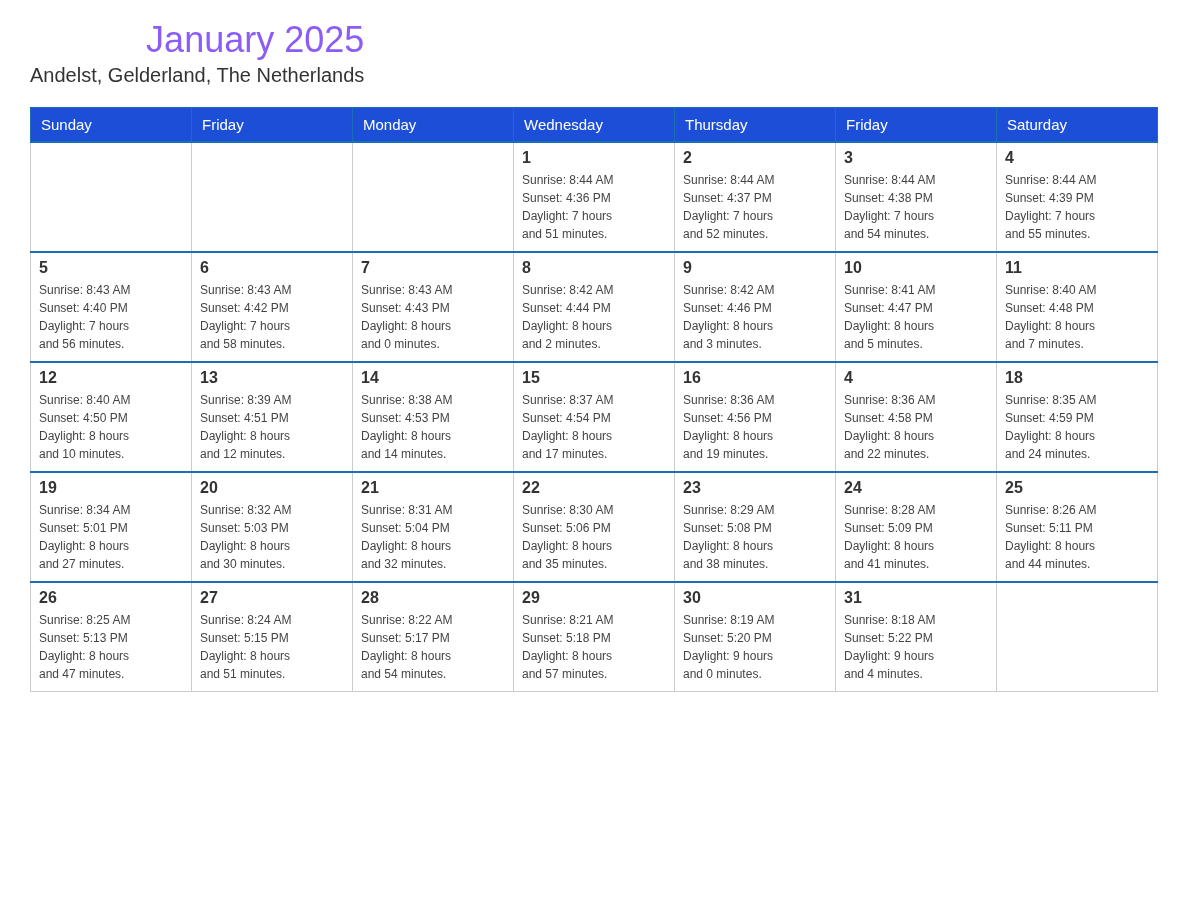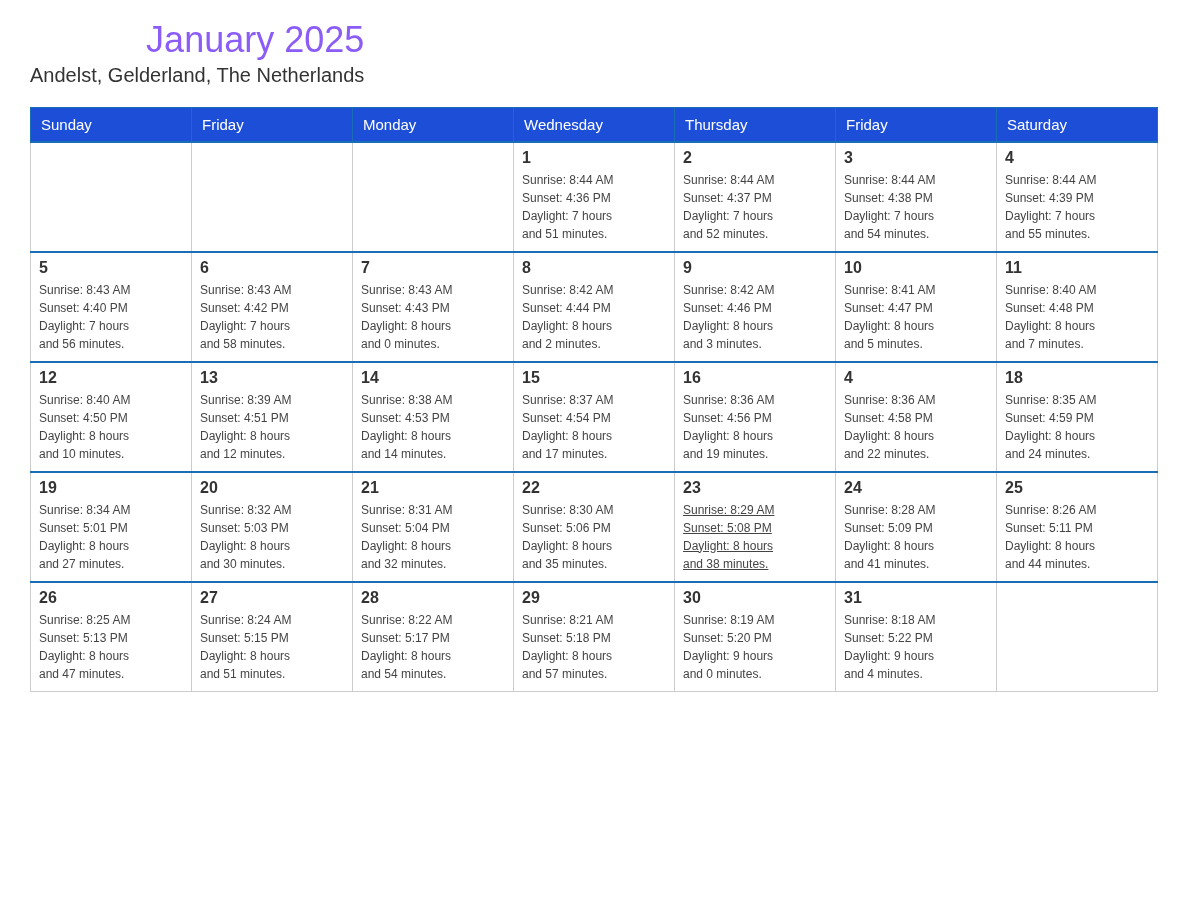--- a/index.html
+++ b/index.html
@@ -281,21 +281,21 @@
         </td>
         <td>
           <div class="day-number">22</div>
           <div class="day-info" style="white-space: pre-line;">Sunrise: 8:30 AM
 Sunset: 5:06 PM
 Daylight: 8 hours
 and 35 minutes.</div>
         </td>
         <td>
           <div class="day-number">23</div>
-          <div class="day-info" style="white-space: pre-line; text-decoration: underline;">Sunrise: 8:29 AM
+          <div class="day-info" style="white-space: pre-line;">Sunrise: 8:29 AM
 Sunset: 5:08 PM
 Daylight: 8 hours
 and 38 minutes.</div>
         </td>
         <td>
           <div class="day-number">24</div>
           <div class="day-info" style="white-space: pre-line;">Sunrise: 8:28 AM
 Sunset: 5:09 PM
 Daylight: 8 hours
 and 41 minutes.</div>

